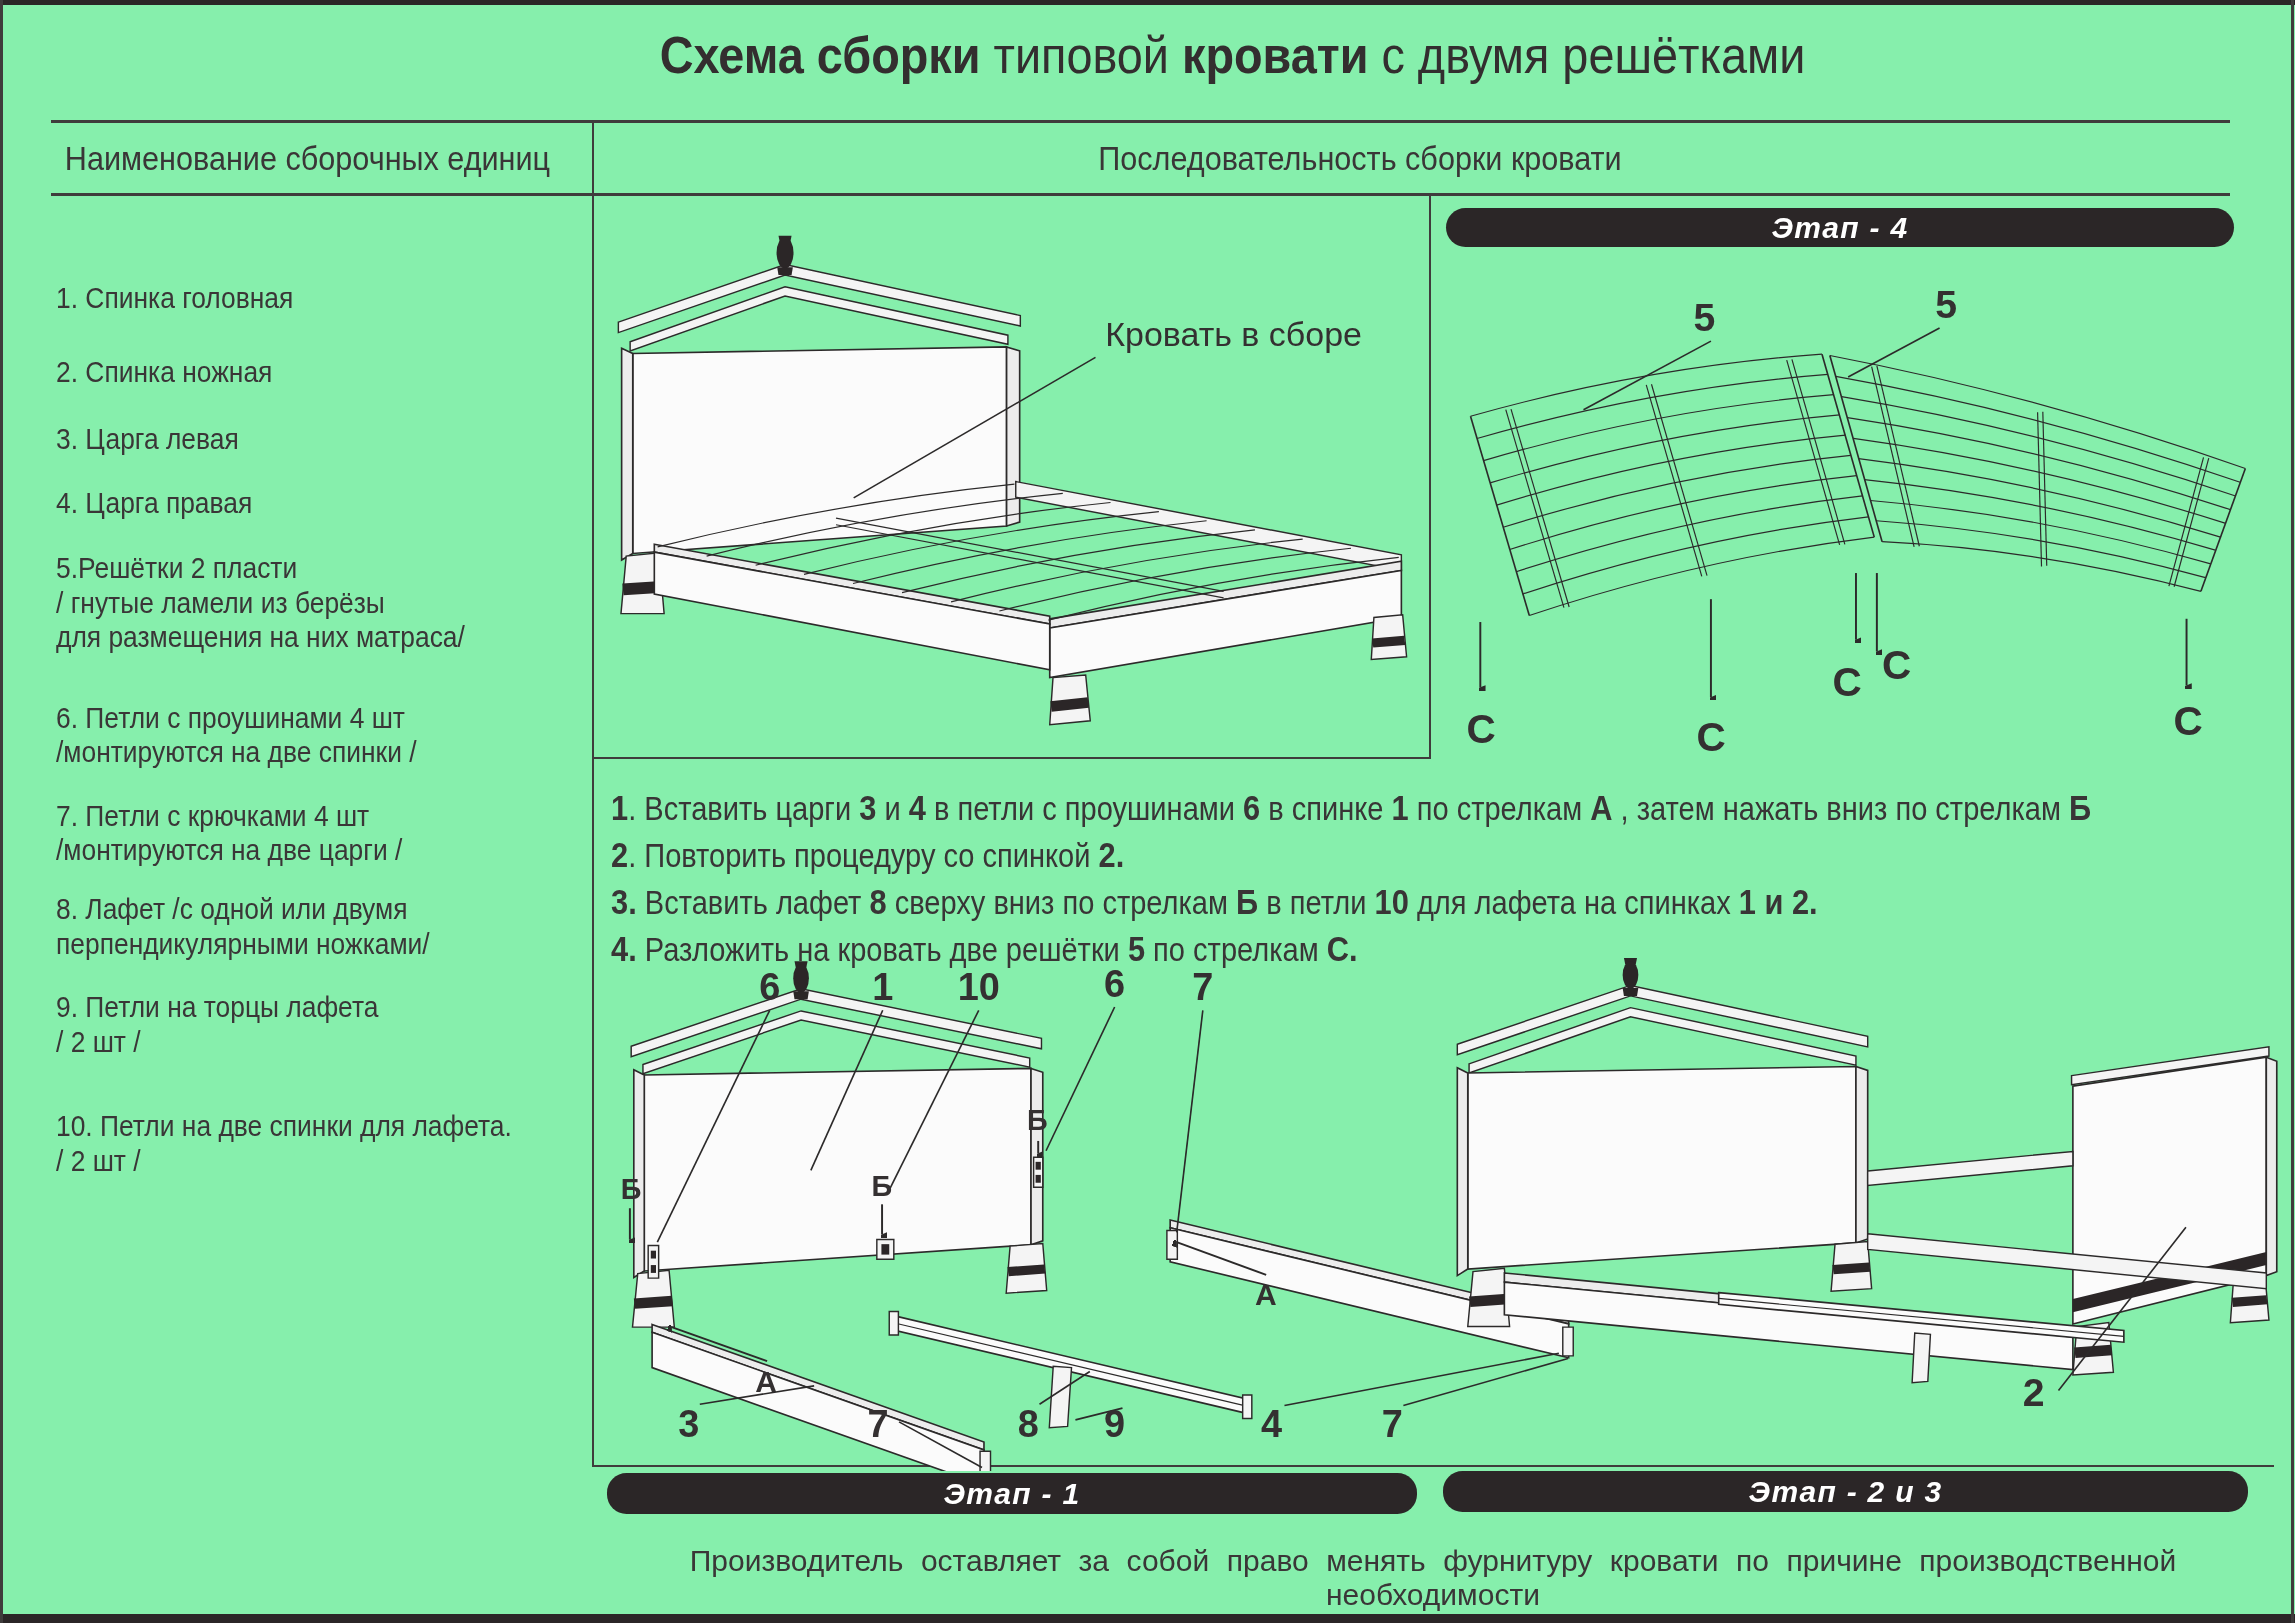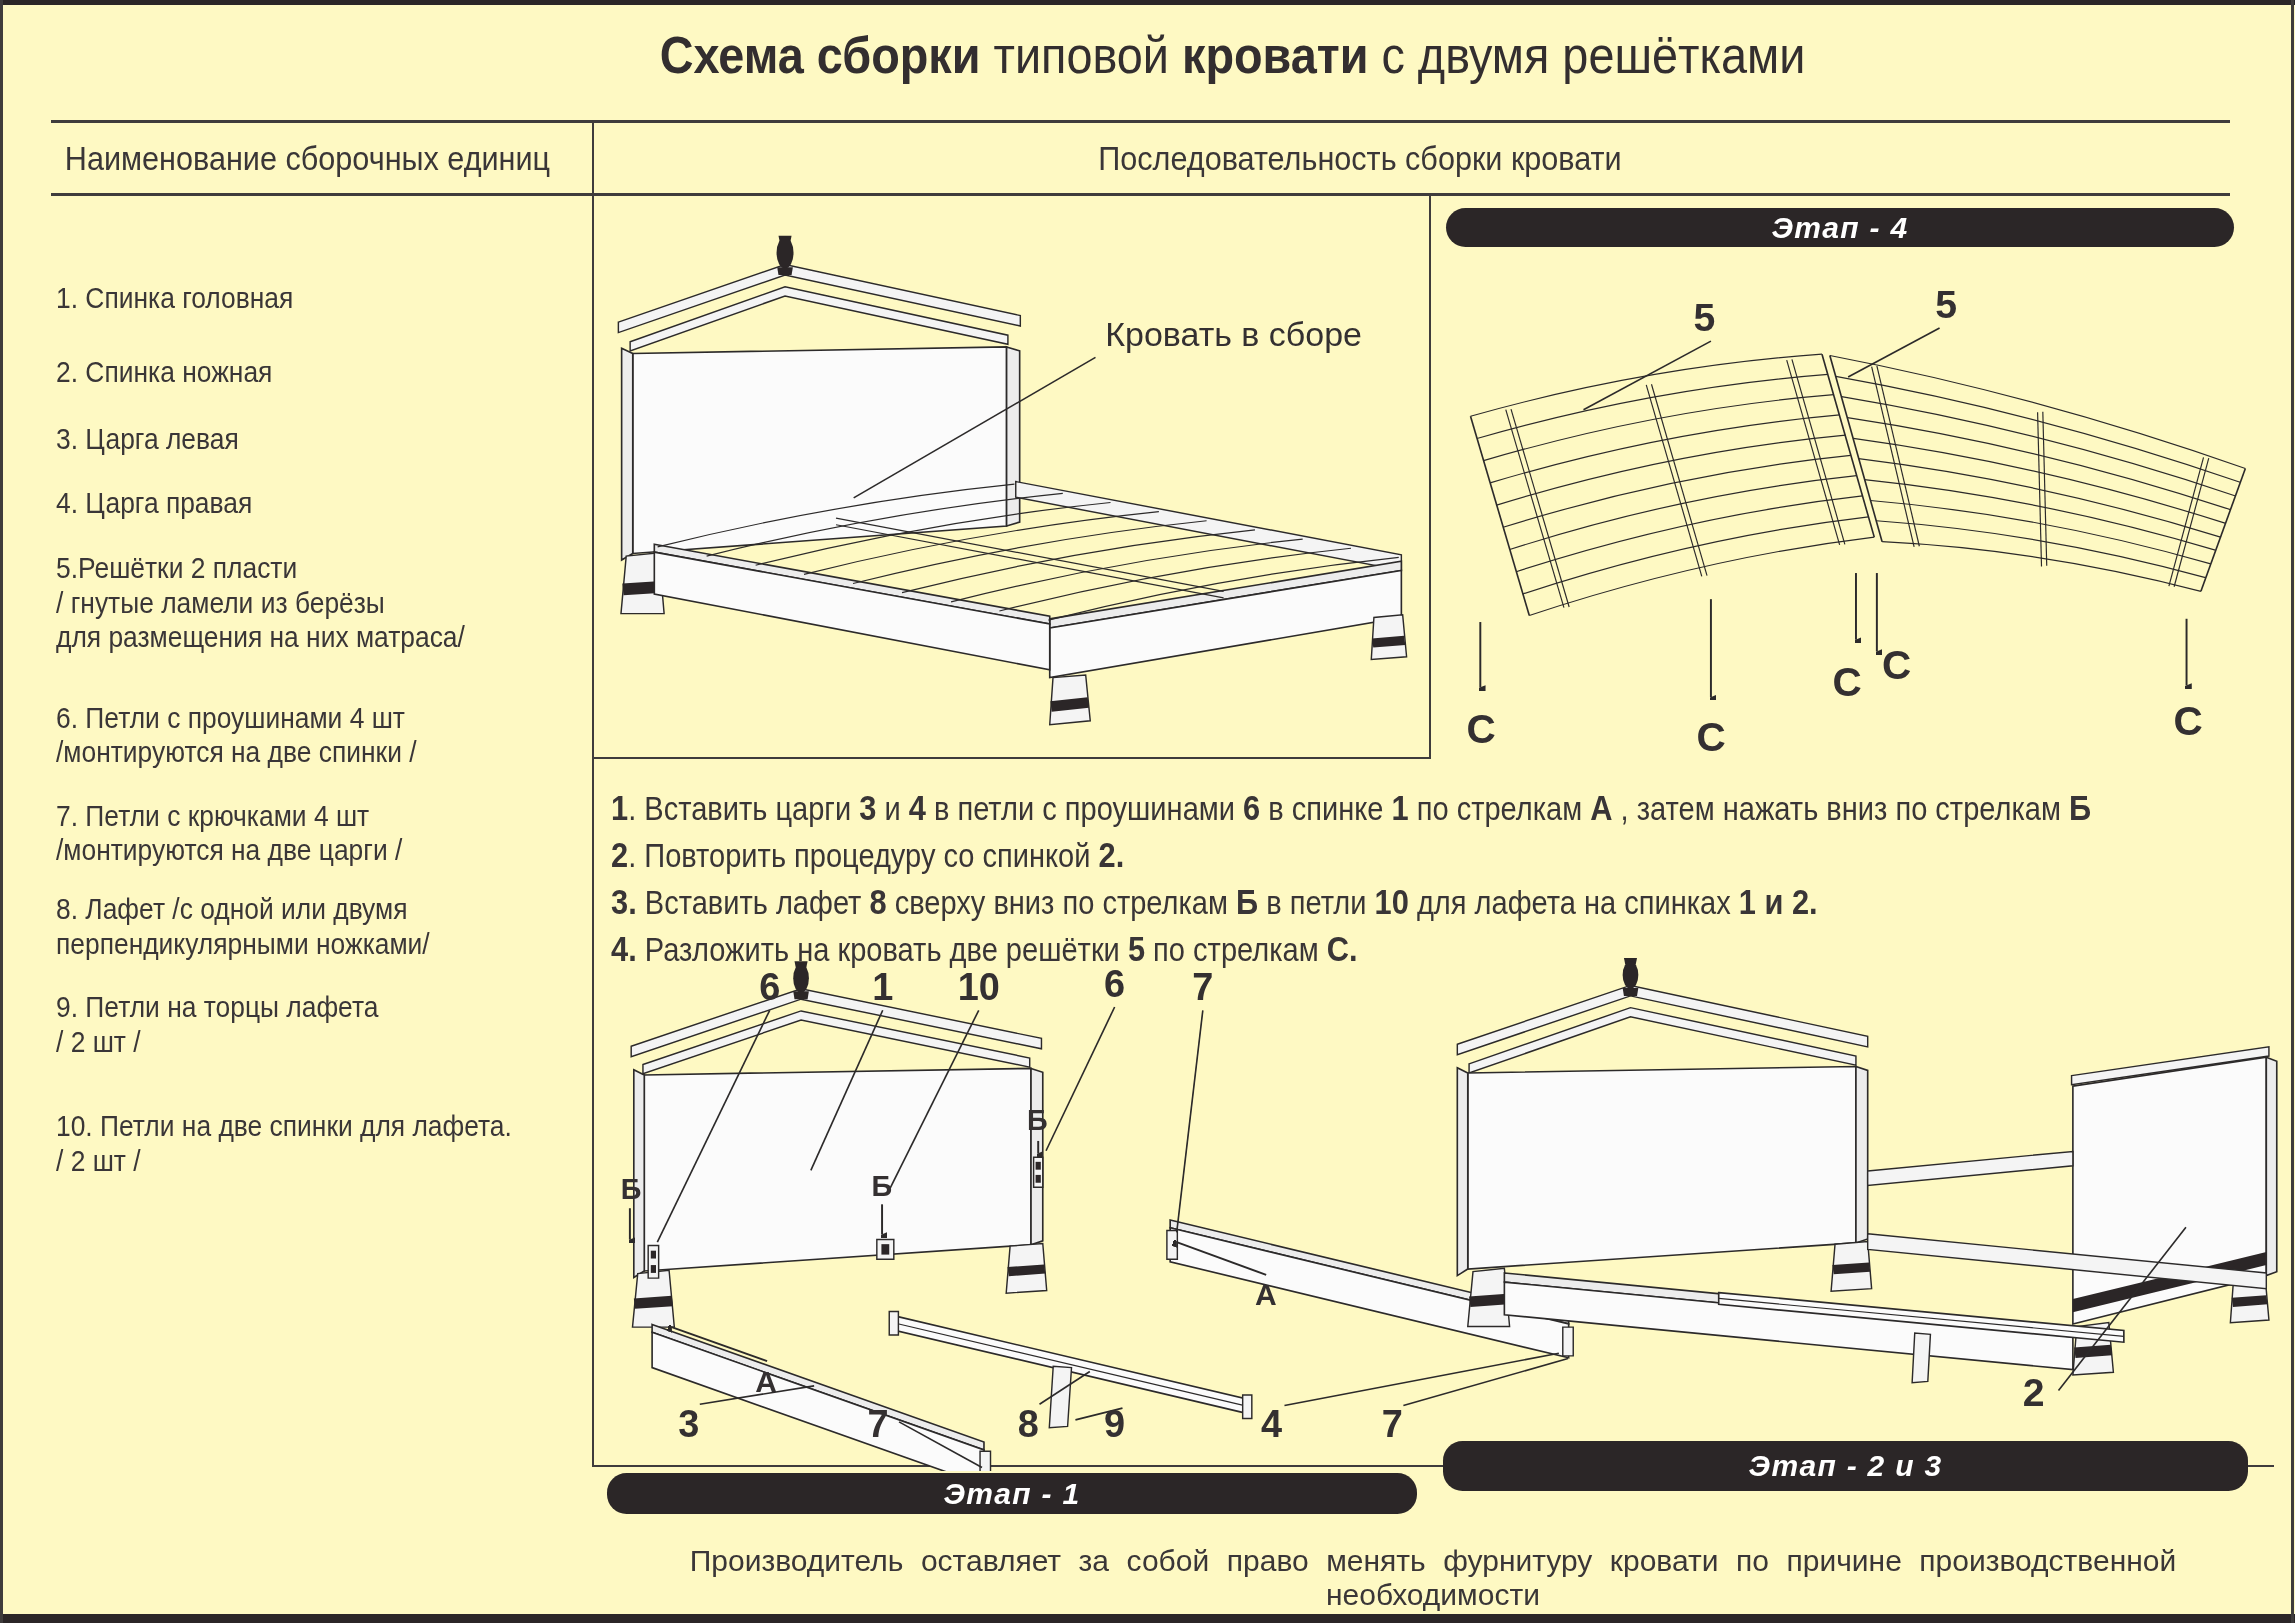--- a/index.html
+++ b/index.html
@@ -1,16 +1,16 @@
 <!DOCTYPE html>
 <html style="font-size:10.5px"><head>
 <meta charset="utf-8">
 <style>
   html,body{margin:0;padding:0;background:#888;}
-  .page{position:relative;width:2295px;height:1624px;background:#fef9c3;overflow:hidden;
+  .page{position:relative;width:2295px;height:1624px;background:#86efac;overflow:hidden;
         font-family:"Liberation Sans", sans-serif;color:#3a3637;}
   .cx{transform:scaleX(.88);transform-origin:0 50%;white-space:nowrap;}
   .cxc{transform:scaleX(.9);transform-origin:50% 50%;white-space:nowrap;}
   .hline,.vline{position:absolute;background:#3f3c3c;}
   .bar{position:absolute;background:#2b2627;}
   .banner{position:absolute;background:#2b2627;color:#fff;border-radius:19.6px;
           display:flex;align-items:center;justify-content:center;
           font-weight:bold;font-size:30px;letter-spacing:1.3px;font-style:italic;}
   .title{position:absolute;left:196px;top:25px;width:2073px;text-align:center;
          font-size:52px;color:#332e2f;}
@@ -315,20 +315,20 @@
     </g>
     <g>
       <path class="ln" d="M940,688 L1135,438"></path>
       <text class="num" x="902" y="712" font-size="60" text-anchor="middle">2</text>
     </g>
   </svg>
 
   <div class="banner" style="left:607px;top:1473px;width:810px;height:41px">
     <span>Этап - 1</span>
   </div>
-  <div class="banner" style="left:1443px;top:1441px;width:805px;height:50px">
+  <div class="banner" style="left:1443px;top:1471px;width:805px;height:41px">
     <span>Этап -  2 и 3</span>
   </div>
 
   <div class="footer">Производитель  оставляет  за  собой  право  менять  фурнитуру  кровати  по  причине производственной необходимости</div>
 
 </div>
 
 
 </body></html>

